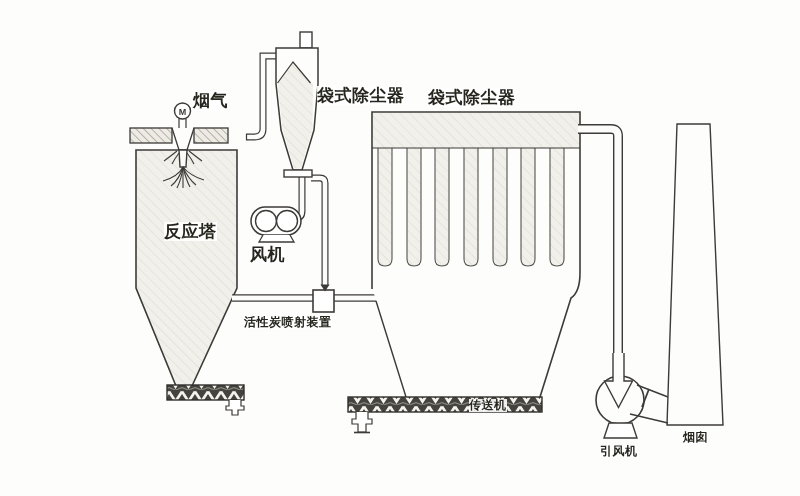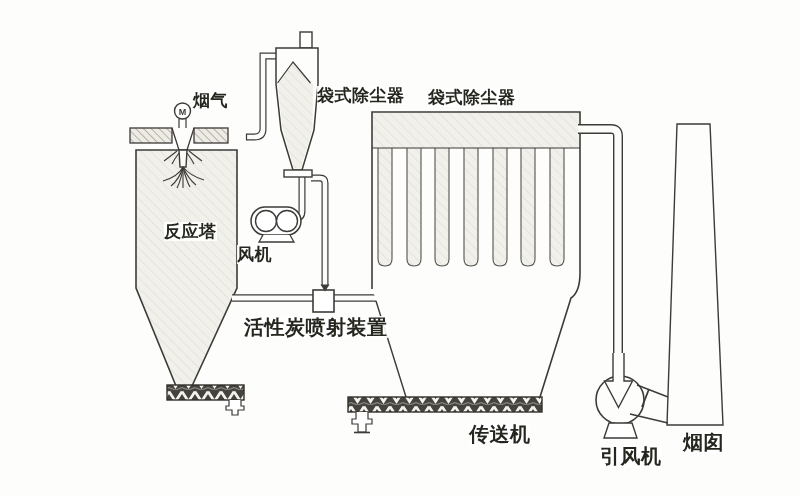--- a/index.html
+++ b/index.html
@@ -7,21 +7,21 @@
     position:relative;width:800px;height:496px;overflow:hidden;
     background:var(--background,#fdfdfc);
     font-family:"Liberation Sans","DejaVu Sans",sans-serif;
   }
   .stage svg{position:absolute;left:0;top:0;}
   .lbl{
     position:absolute;color:#26261f;font-weight:600;white-space:nowrap;
     background:rgba(255,255,255,.9);line-height:1.12;letter-spacing:.5px;
   }
   .fs17{font-size:17px;}
-  .fs16{font-size:20px;}
+  .fs16{font-size:12px;}
 </style>
 </head>
 <body>
 
 <div class="stage">
 
 <svg width="800" height="496" viewBox="0 0 800 496">
   <defs>
     <pattern id="tex" width="7" height="7" patternUnits="userSpaceOnUse" patternTransform="rotate(45)">
       <rect width="7" height="7" fill="#f1f0ea"></rect>
@@ -145,20 +145,20 @@
     <path d="M613,353 V381 H604.5 L618.5,407.5 L632.5,381 H624 V353" fill="#fdfdfb" stroke="#3c3b38" stroke-width="1.4"></path>
     <path d="M637,385 L668,397 M630,414 L668,423" fill="none" stroke="#3c3b38" stroke-width="1.4"></path>
     <path d="M649,389 L642,407" fill="none" stroke="#3c3b38" stroke-width="1.8"></path>
     <path d="M609,423 H632 L637,438 H604 Z" fill="#fff" stroke="#3c3b38" stroke-width="1.4"></path>
   </g>
 </svg>
 
 <div class="lbl fs17" style="left:193px;top:91px;">烟气</div>
 <div class="lbl fs17" style="left:164px;top:222px;text-align:center;">反应塔</div>
 <div class="lbl fs17" style="left:317px;top:86px;">袋式除尘器</div>
-<div class="lbl fs17" style="left:237px;top:245px;">风机</div>
+<div class="lbl fs17" style="left:250px;top:245px;">风机</div>
 <div class="lbl fs17" style="left:428px;top:88px;">袋式除尘器</div>
 <div class="lbl fs16" style="left:244px;top:316px;">活性炭喷射装置</div>
-<div class="lbl fs16" style="left:469px;top:423px;">传送机</div>
+<div class="lbl fs16" style="left:469px;top:399px;">传送机</div>
 <div class="lbl fs16" style="left:600px;top:445px;">引风机</div>
 <div class="lbl fs16" style="left:683px;top:431px;font-family:Liberation Serif, serif;">烟囱</div>
 
 </div>
 
 </body></html>

